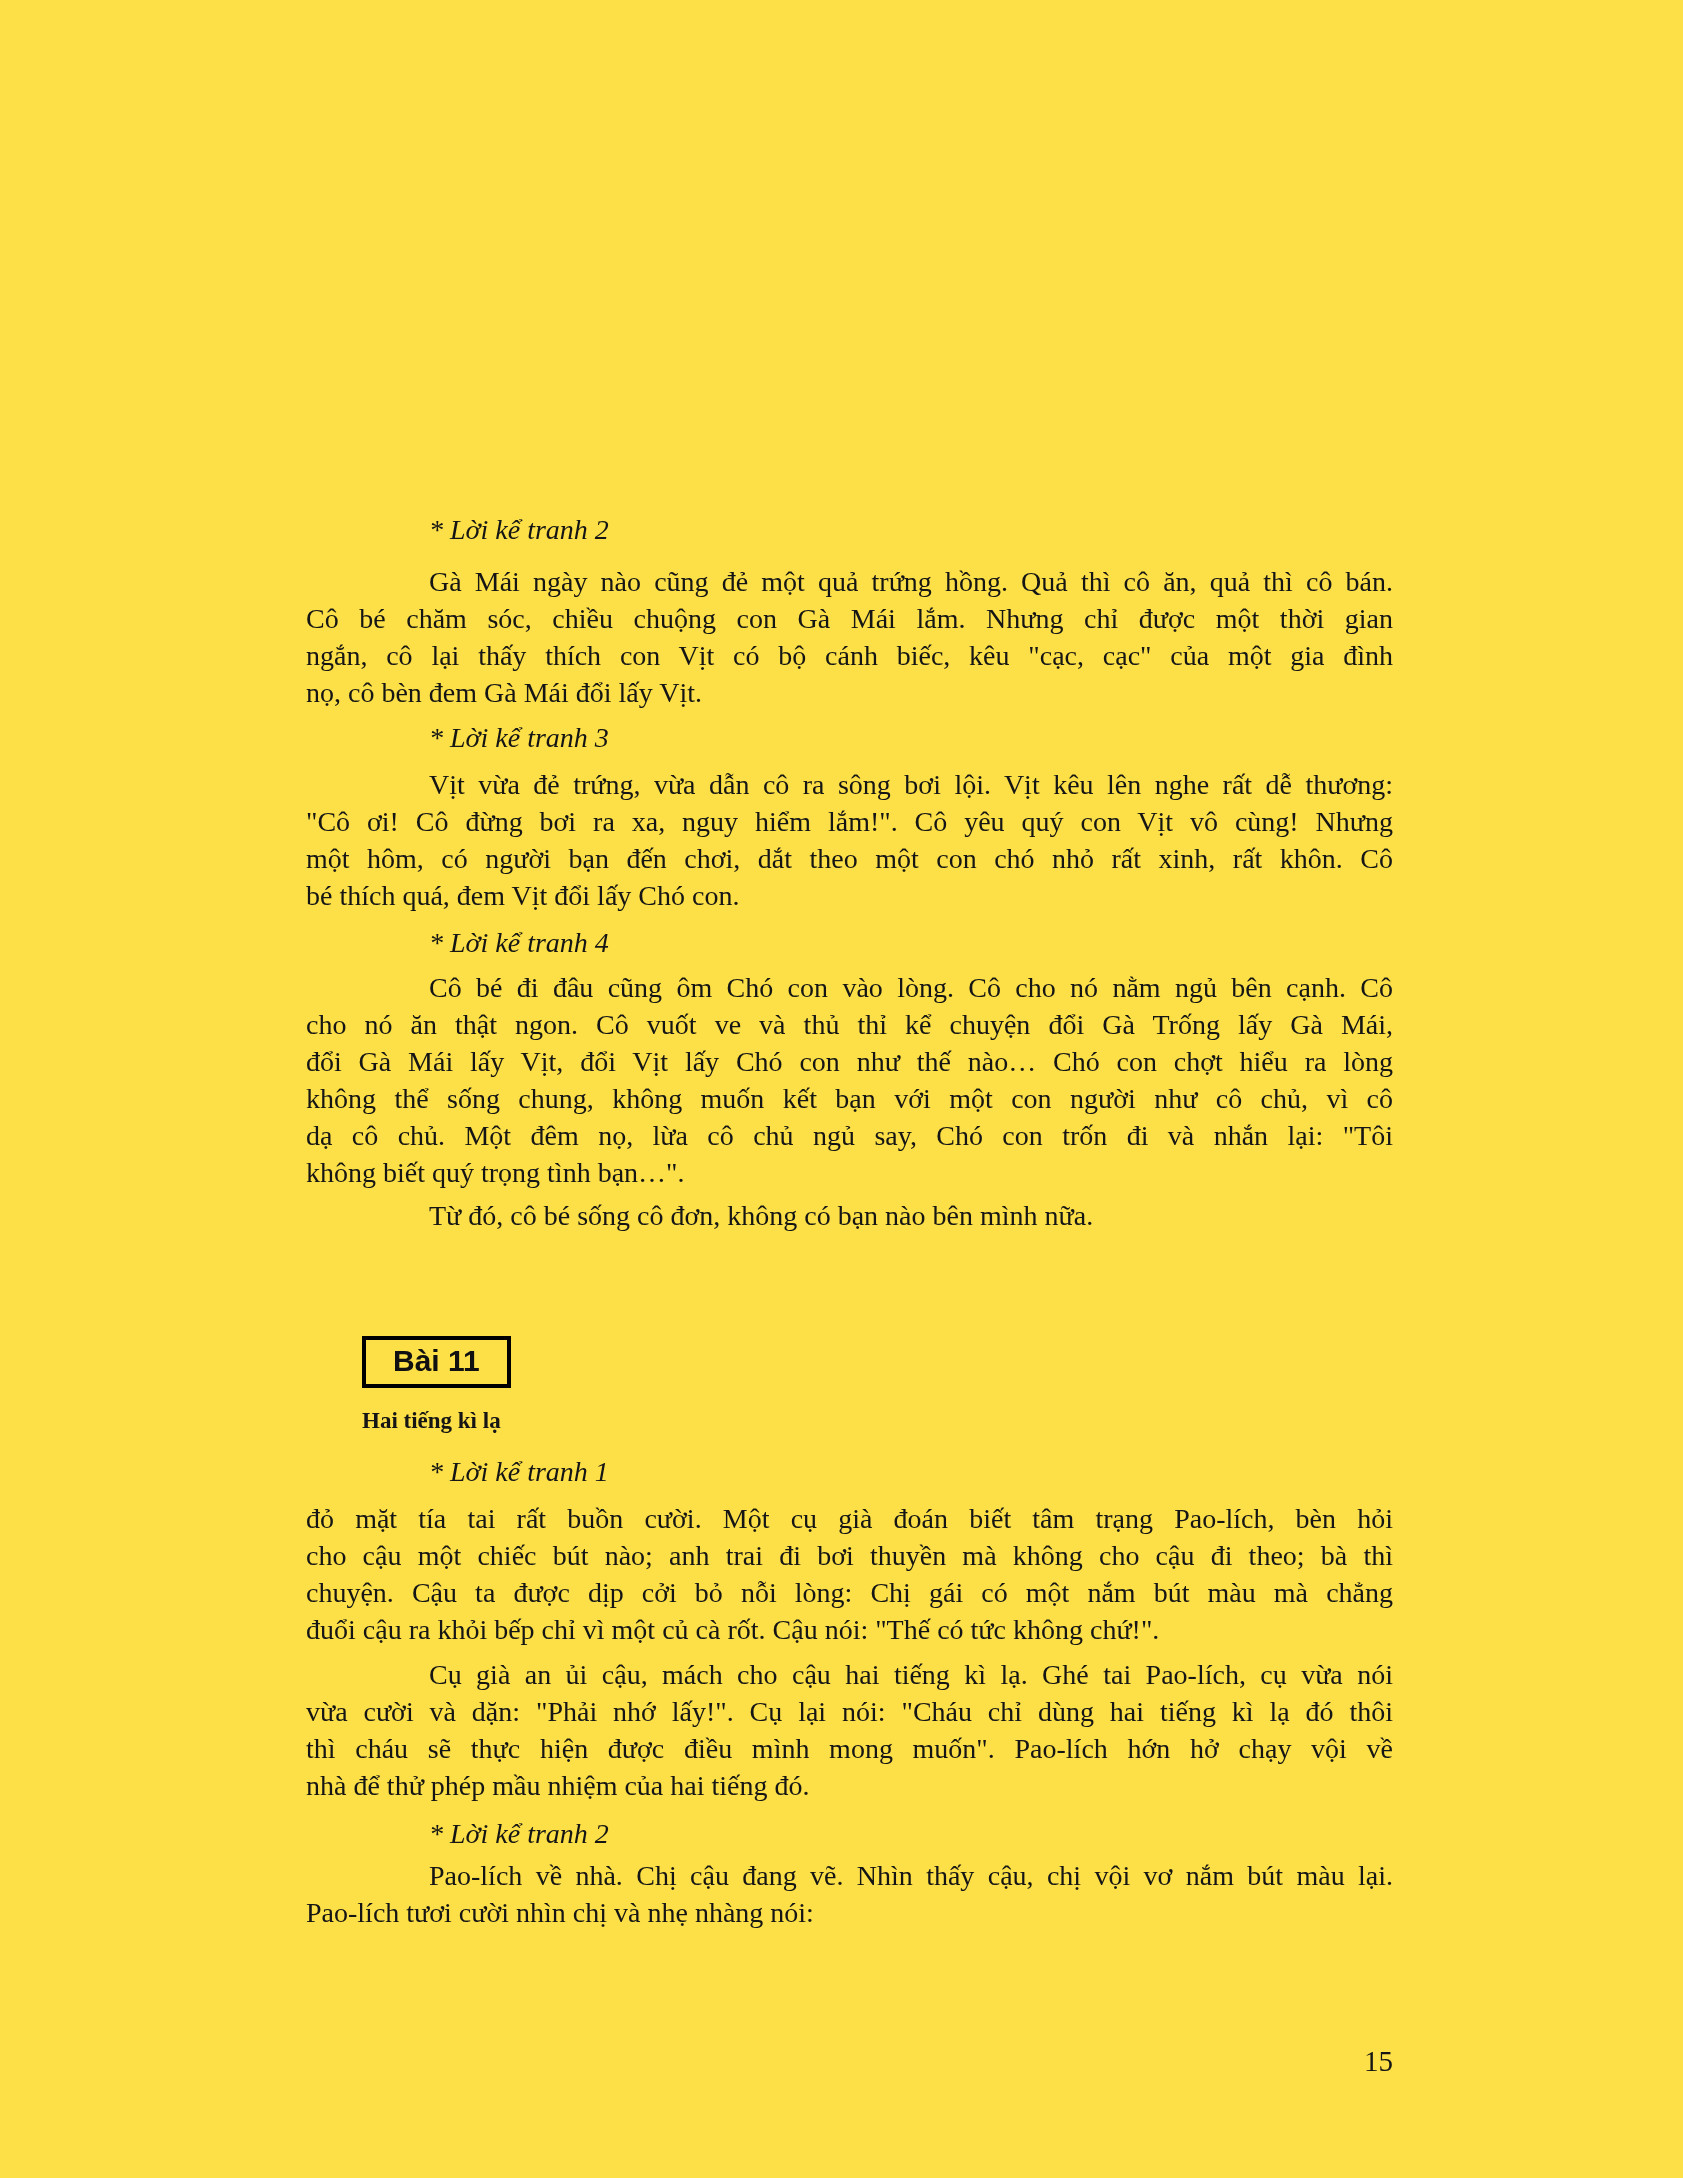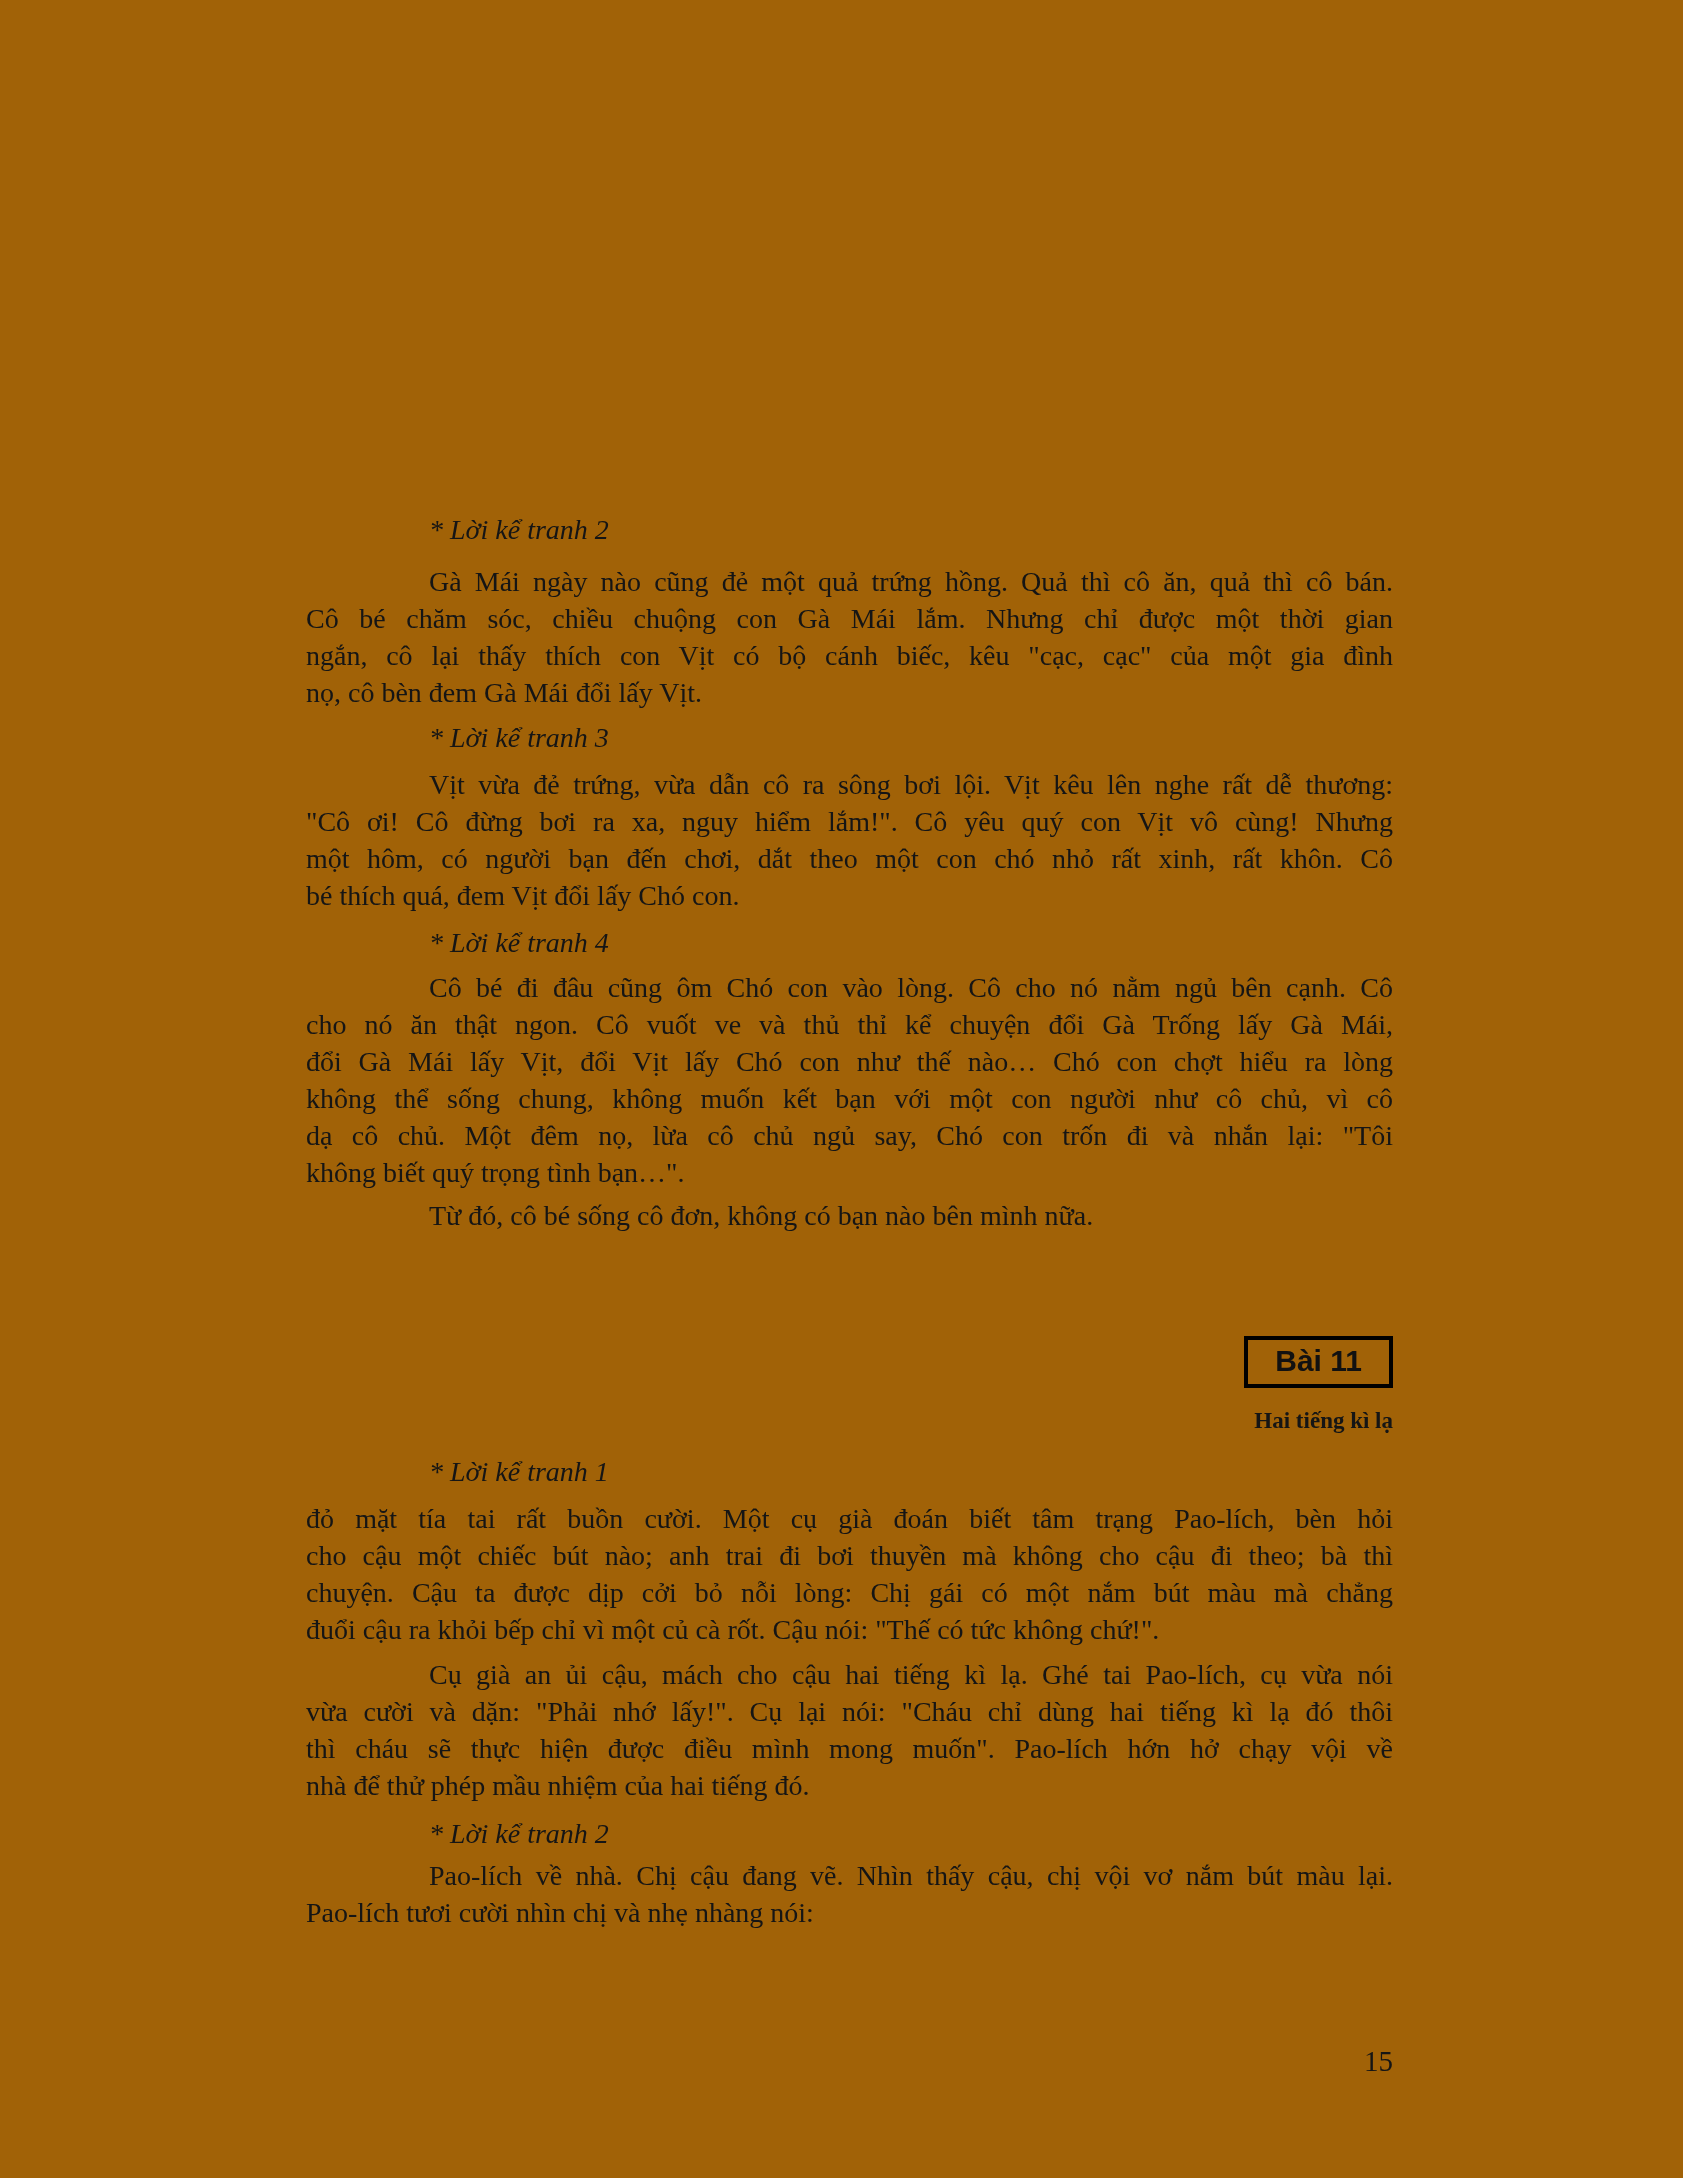--- a/index.html
+++ b/index.html
@@ -5,21 +5,21 @@
   html,body { margin:0; padding:0; }
   body {
     width:1683px; height:2178px;
     background:#e8e8e8;
     font-family:"Liberation Serif","DejaVu Serif",serif;
     color:#151515;
   }
   .page {
     position:relative;
     width:1683px; height:2178px;
-    background:#a16207;
+    background:#fde047;
     overflow:hidden;
   }
   .column {
     position:absolute;
     left:306px; top:0;
     width:1087px;
     overflow:hidden;
   }
   .column > div { margin:0; }
   .heading {
@@ -30,21 +30,21 @@
   }
   .para .line {
     font-size:28px;
     line-height:37px;
     text-align:justify;
     text-align-last:justify;
   }
   .para .line.first { text-indent:123px; }
   .para .line.last  { text-align-last:left; }
   .center {
-    text-align:right;
+    text-align:left;
     padding-left:56px;
   }
   .box-wrap { line-height:0; }
   .lesson-box {
     display:inline-block;
     border:4px solid #000;
     padding:2px 27px 4px;
     font-family:"Liberation Sans","DejaVu Sans",sans-serif;
     font-weight:bold;
     font-size:30px;

